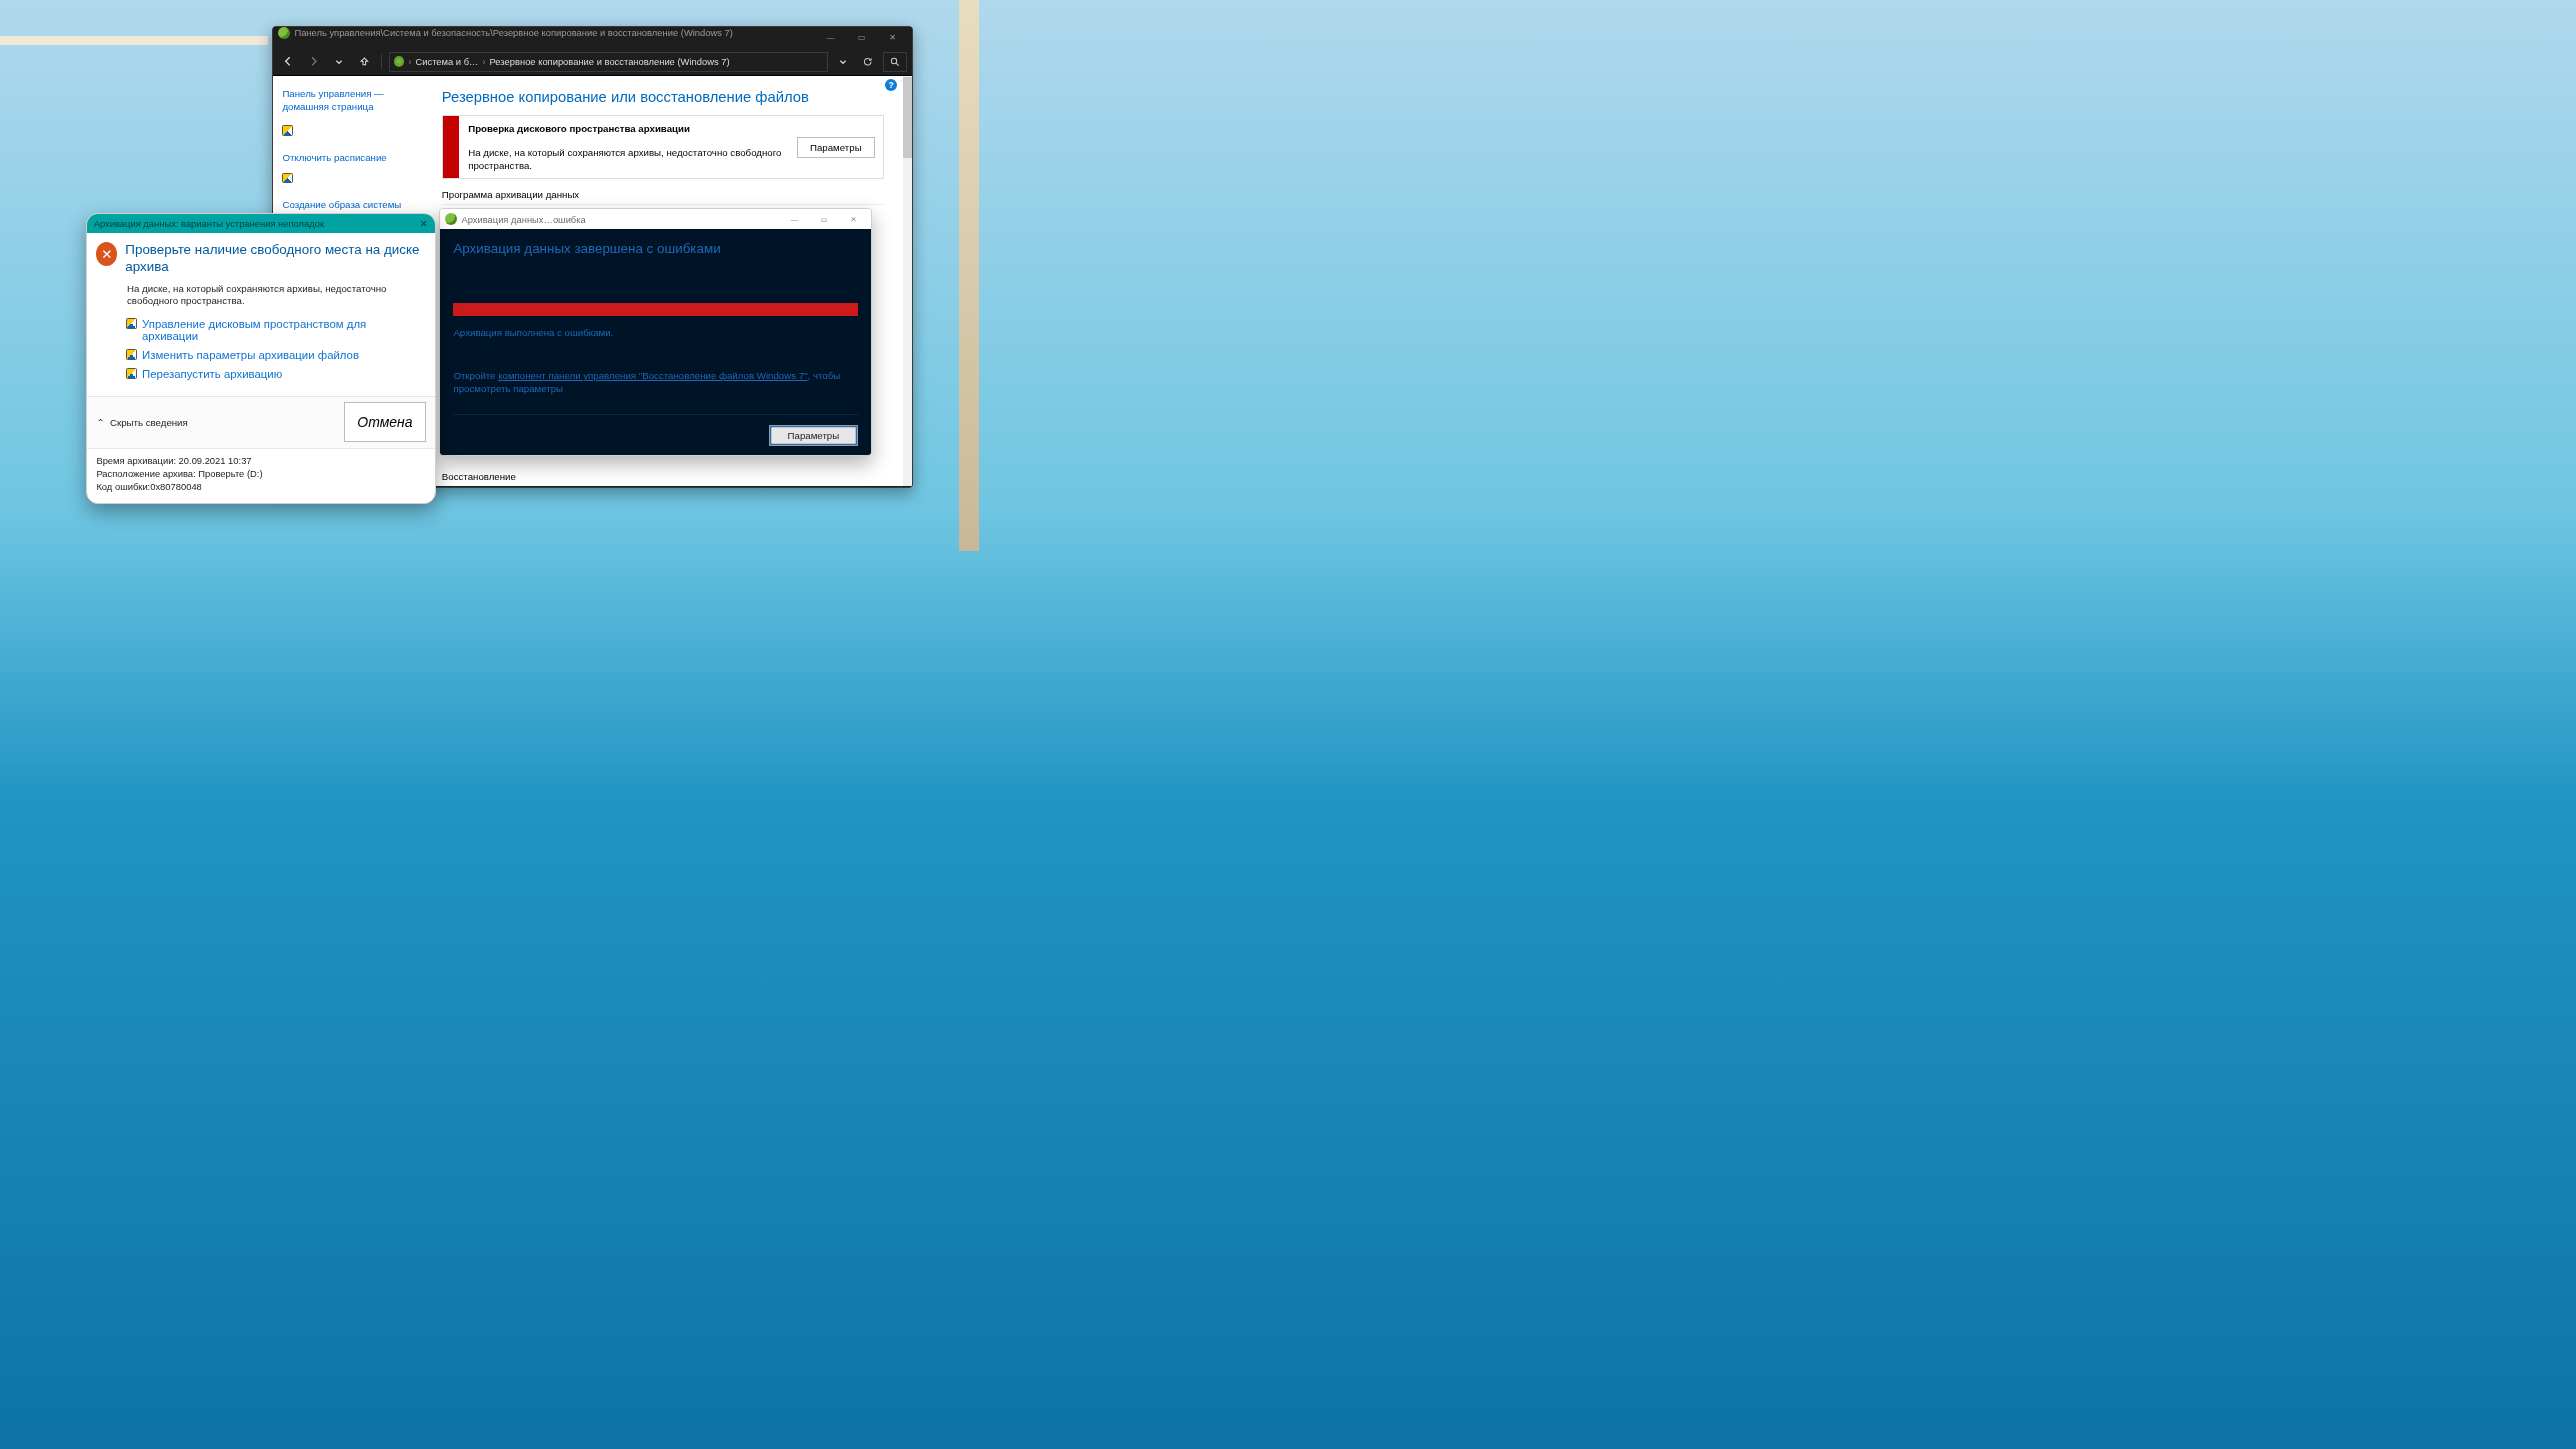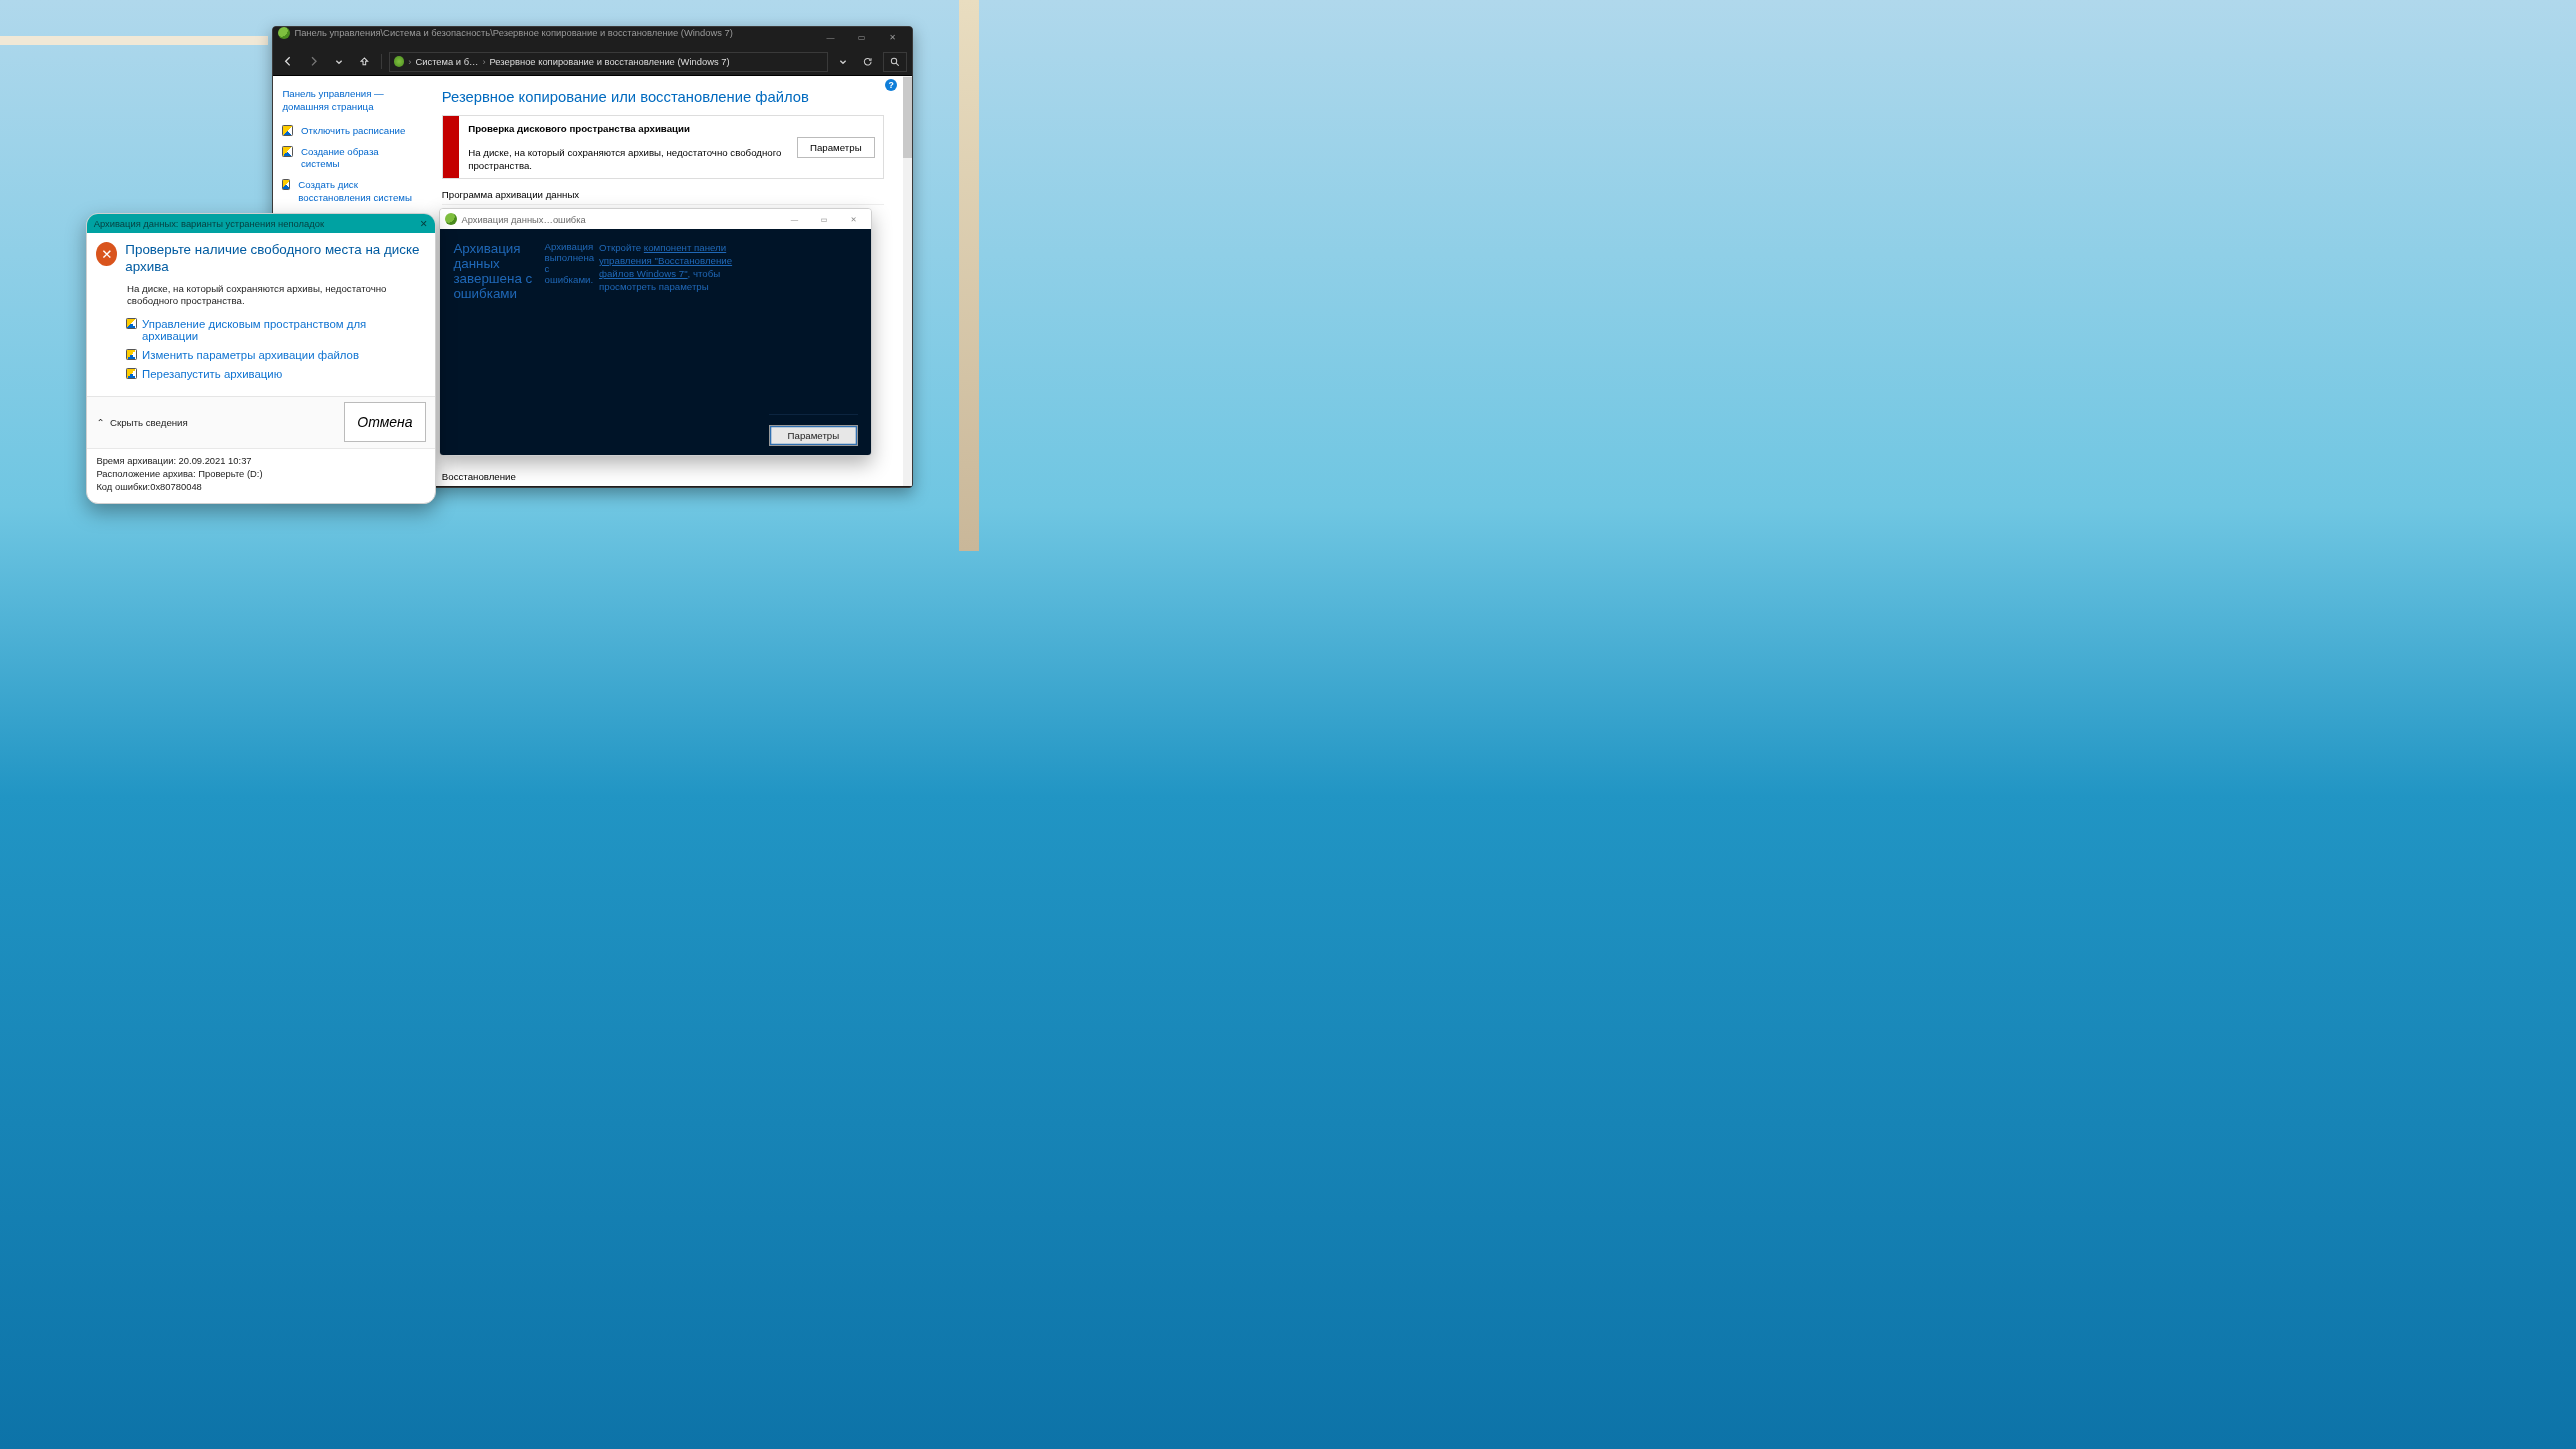--- a/index.html
+++ b/index.html
@@ -57,22 +57,23 @@
   }
 
   .win-main .client{
     position:relative; display:flex; background:#fff; height:calc(100% - 50px);
   }
   .client .side{
     width:154px; padding:12px 9.4px; font-size:9.7px;
   }
   .client .side .home{ color:#0066cc; margin-bottom:12px; line-height:1.3; }
   .client .side .navlink{
-    display:flex; gap:8px; align-items:flex-start; color:#0066cc; margin-bottom:8px; line-height:1.3;
+    display:flex; gap:16px; align-items:flex-start; color:#0066cc; margin-bottom:8px; line-height:1.3;
     cursor:pointer;
+    flex-direction:column;
   }
   .shield{
     width:10.7px; height:10.7px;
     background:
       linear-gradient(135deg,#ffcc00 0 50%, transparent 50%),
       linear-gradient(45deg,#0066cc 0 50%, transparent 50%);
     border:0.7px solid #555; border-radius:1.3px;
   }
 
   .client .content{ flex:1; padding:13.4px 19px 9.4px 14.8px; position:relative; }
@@ -112,21 +113,21 @@
   .win-err .titlebar{
     display:flex; align-items:center; height:20px; padding:0 2.7px 0 5.4px;
     background:#fff; color:#6b6b6b; font-size:9.4px;
   }
   .win-err .titlebar .icon{ width:12px;height:12px;margin-right:4px;
     background: radial-gradient(circle at 30% 30%, #7fbf3f 0 50%, #4b8c1f 51% 100%); border-radius:50%; }
   .win-err .winbtn{ width:29.5px; height:19px; display:flex;align-items:center;justify-content:center; color:#888; font-size:7.4px; }
   .win-err .body{
     background:#001428; color:#1f68b7; height:calc(100% - 20px);
     padding:12px 13.4px 9.4px 13.4px; position:relative;
-    display:flex; flex-direction:row;
+    display:flex; flex-direction:column;
   }
   .win-err .body h2{ color:#1f68b7; font-weight:400; font-size:13.4px; margin-bottom:47px; }
   .win-err .progressbar{ height:13.4px; background:#cc1b1b; margin-bottom:10.7px; }
   .win-err .statline{ font-size:9.7px; margin-bottom:31px; }
   .win-err .openline{ font-size:9.7px; line-height:1.35; }
   .win-err .openline a{ color:#1f68b7; text-decoration:underline; }
   .win-err .btnrow{ margin-top:auto; display:flex; justify-content:flex-end; padding-top:9.4px; border-top:0.7px solid #0c2540; }
   .win-err .btnrow button{
     background:#e7e7e7; color:#222; border:0.7px solid #999; padding:4px 17.4px; font-size:9.7px;
     box-shadow:inset 0 0 0 1.3px #2f6fb0;

